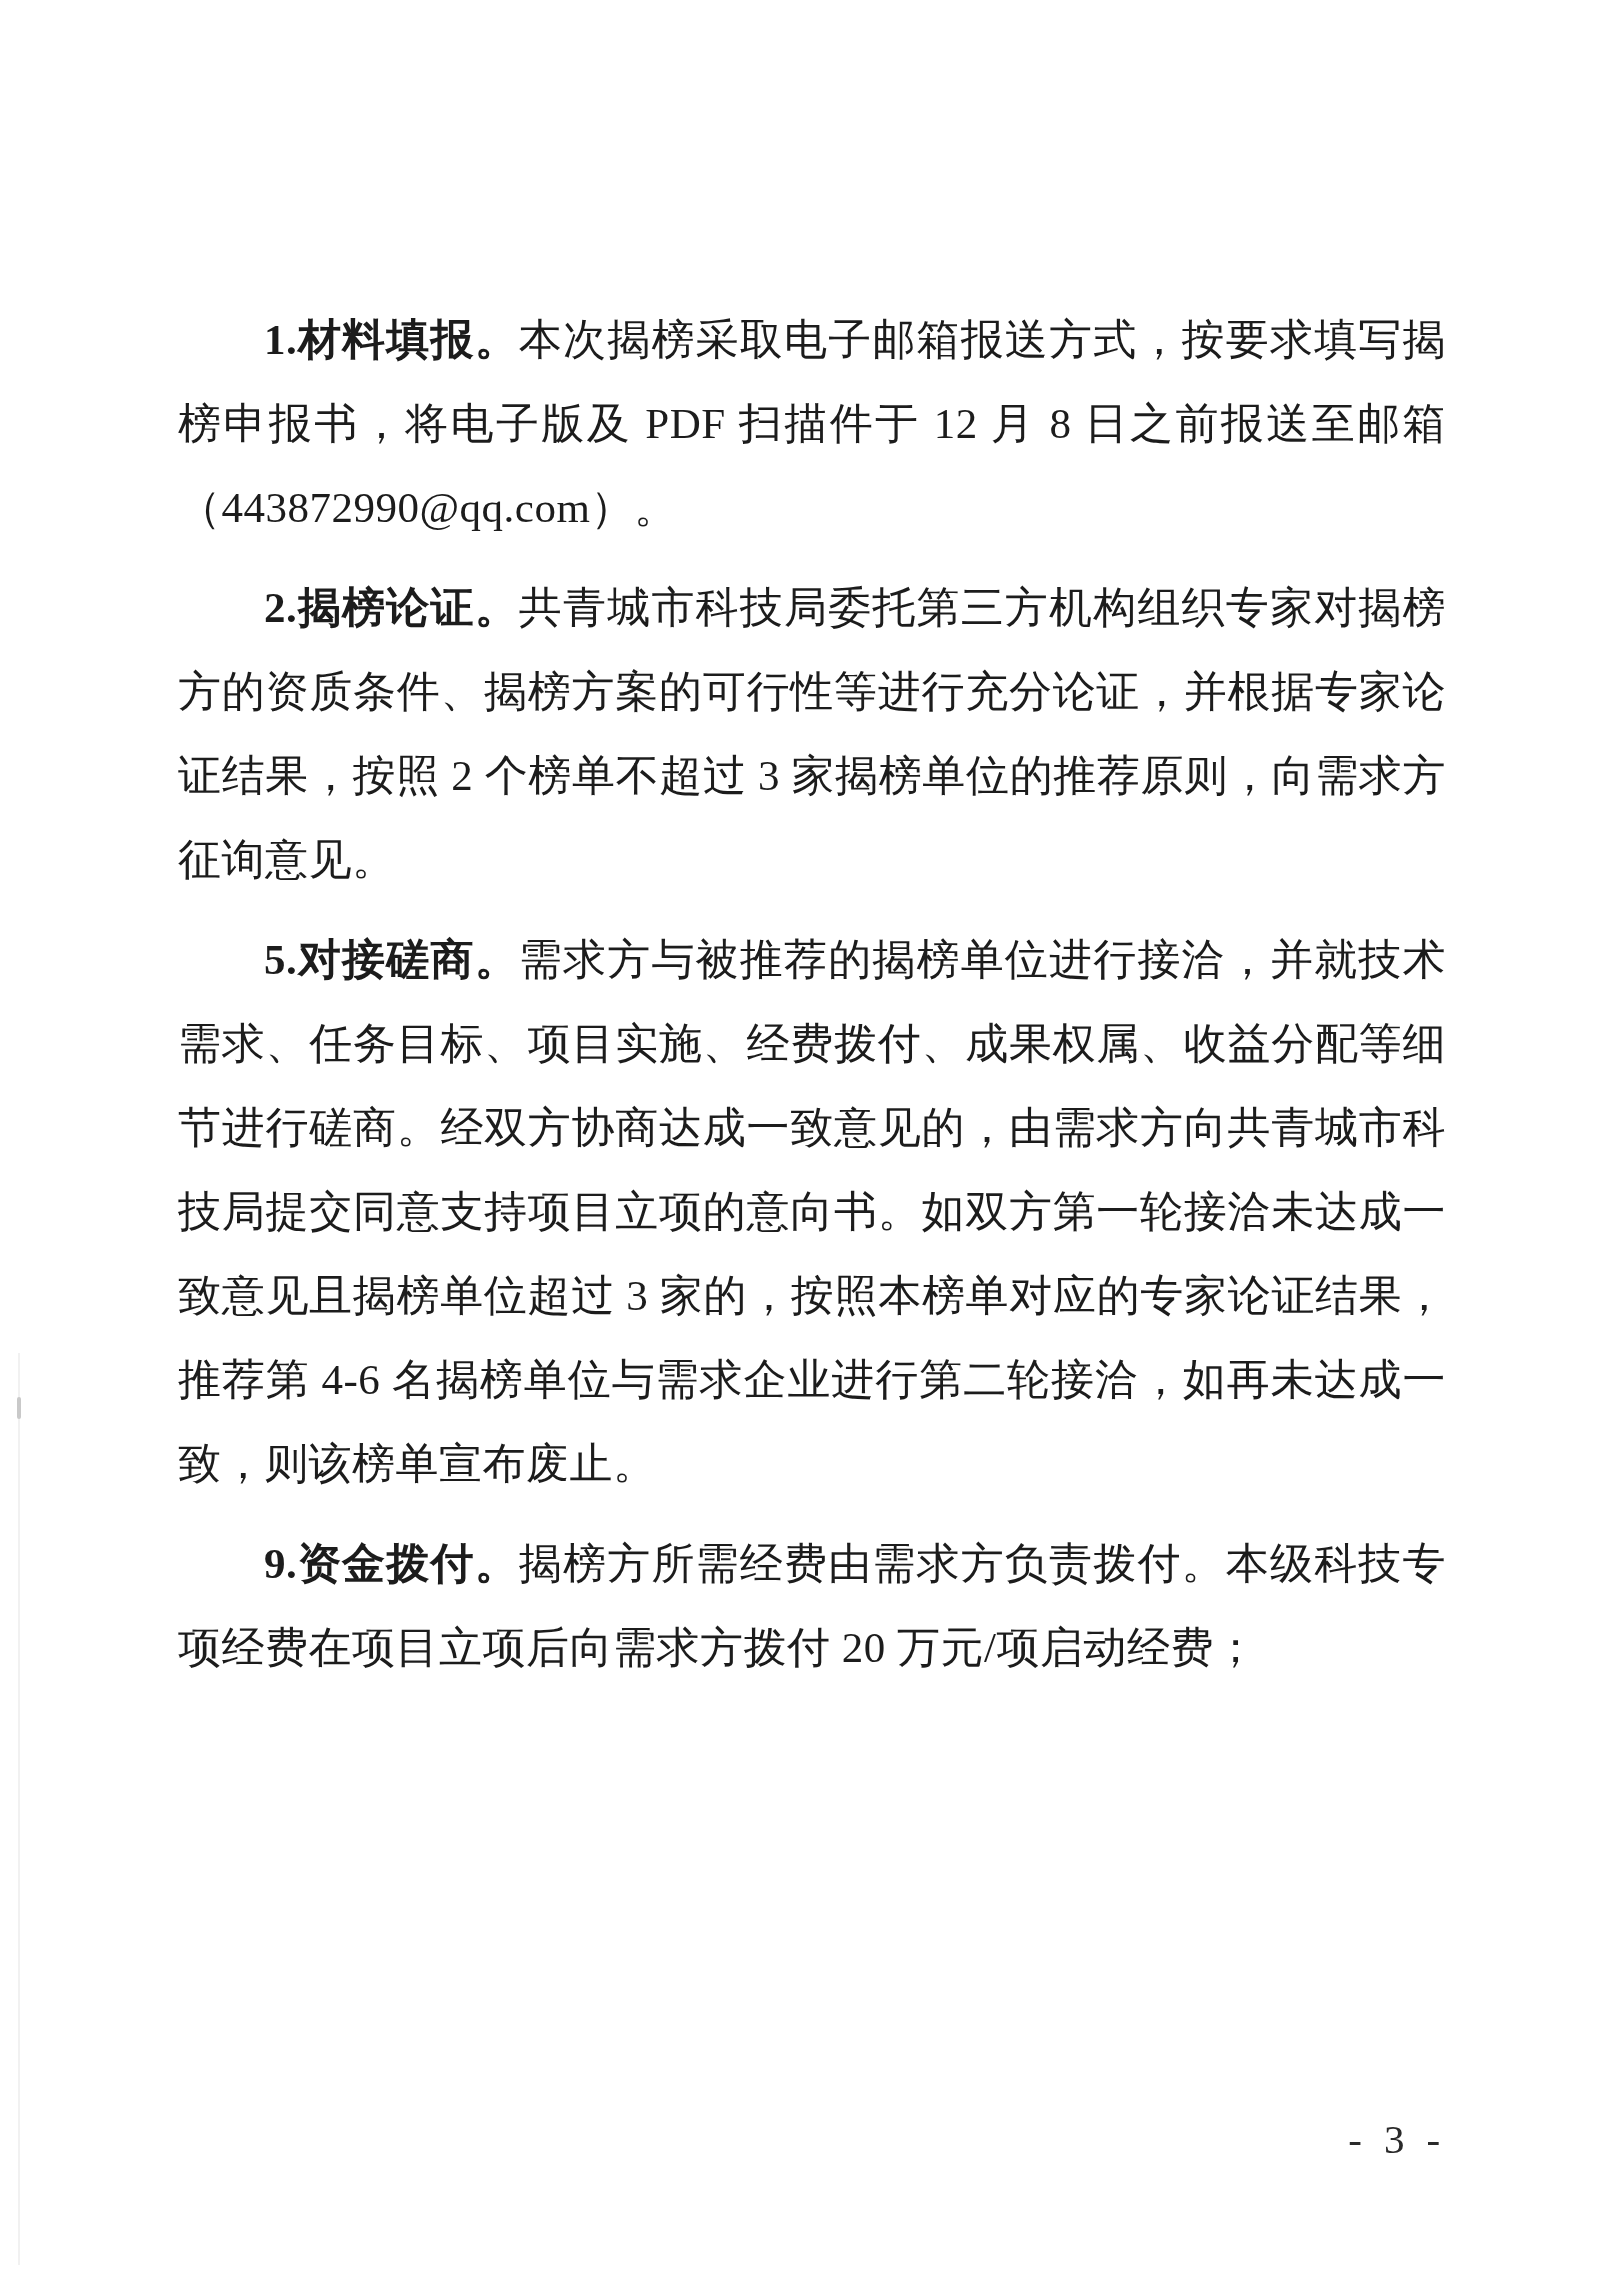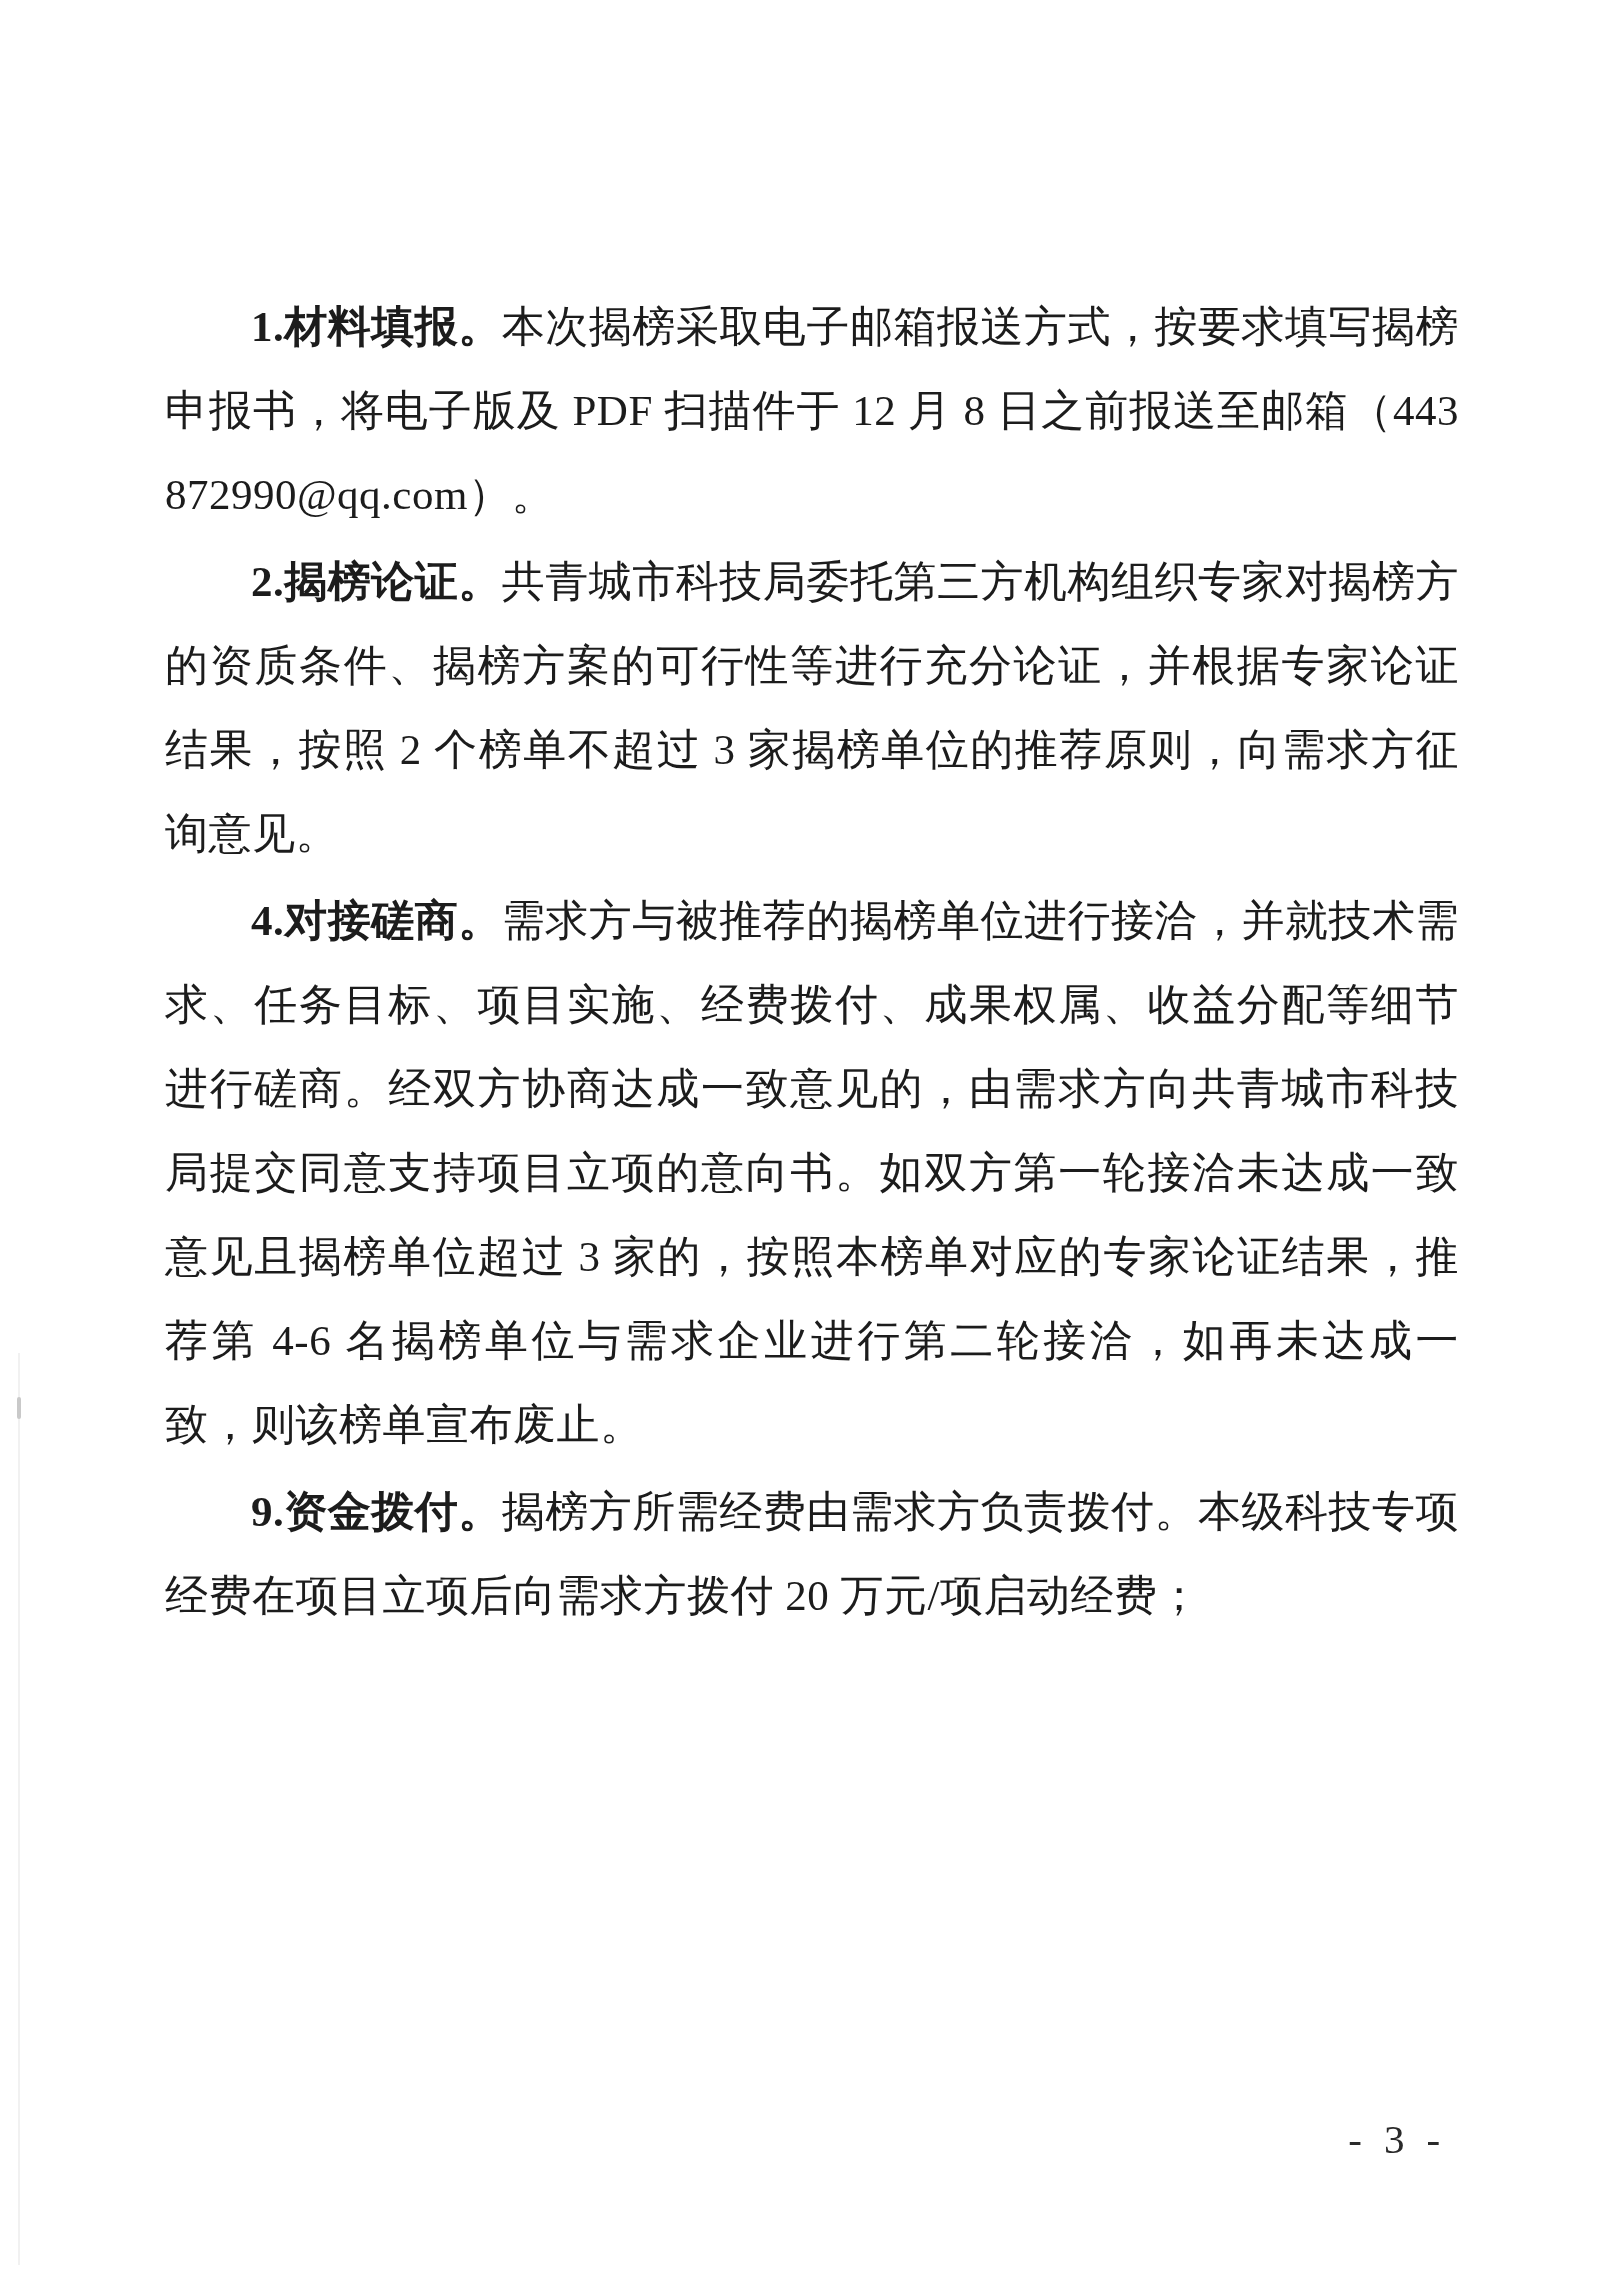--- a/index.html
+++ b/index.html
@@ -20,21 +20,21 @@
     inset: 0;
     background: #ffffff;
   }
   .content {
     position: absolute;
     left: 162px;
     top: 282px;
     width: 1300px;
   }
   .para {
-    margin: 3px;
+    margin: 16px;
     font-size: 43px;
     line-height: 84px;
     text-align: justify;
     text-justify: inter-character;
     text-indent: 2em;
     letter-spacing: 0.5px;
     word-break: break-all;
   }
   .para .lead {
     font-weight: bold;
@@ -76,21 +76,21 @@
 
   <div class="scan-streak"></div>
   <div class="scan-dash"></div>
 
   <div class="content">
 
     <p class="para"><span class="lead bold">1.材料填报。</span><span>本次揭榜采取电子邮箱报送方式，按要求填写揭榜申报书，将电子版及 PDF 扫描件于 12 月 8 日之前报送至邮箱（443872990@qq.com）。</span></p>
 
     <p class="para"><span class="lead">2.揭榜论证。</span><span>共青城市科技局委托第三方机构组织专家对揭榜方的资质条件、揭榜方案的可行性等进行充分论证，并根据专家论证结果，按照 2 个榜单不超过 3 家揭榜单位的推荐原则，向需求方征询意见。</span></p>
 
-    <p class="para"><span class="lead bold">4.对接磋商。</span><span>需求方与被推荐的揭榜单位进行接洽，并就技术需求、任务目标、项目实施、经费拨付、成果权属、收益分配等细节进行磋商。经双方协商达成一致意见的，由需求方向共青城市科技局提交同意支持项目立项的意向书。如双方第一轮接洽未达成一致意见且揭榜单位超过 3 家的，按照本榜单对应的专家论证结果，推荐第 4-6 名揭榜单位与需求企业进行第二轮接洽，如再未达成一致，则该榜单宣布废止。</span></p>
+    <p class="para"><span class="lead bold">5.对接磋商。</span><span>需求方与被推荐的揭榜单位进行接洽，并就技术需求、任务目标、项目实施、经费拨付、成果权属、收益分配等细节进行磋商。经双方协商达成一致意见的，由需求方向共青城市科技局提交同意支持项目立项的意向书。如双方第一轮接洽未达成一致意见且揭榜单位超过 3 家的，按照本榜单对应的专家论证结果，推荐第 4-6 名揭榜单位与需求企业进行第二轮接洽，如再未达成一致，则该榜单宣布废止。</span></p>
 
 
     <p class="para"><span class="lead">9.资金拨付。</span><span>揭榜方所需经费由需求方负责拨付。本级科技专项经费在项目立项后向需求方拨付 20 万元/项启动经费；</span></p>
 
   </div>
 
   <div class="page-number">- 3 -</div>
 
 </div>
 

